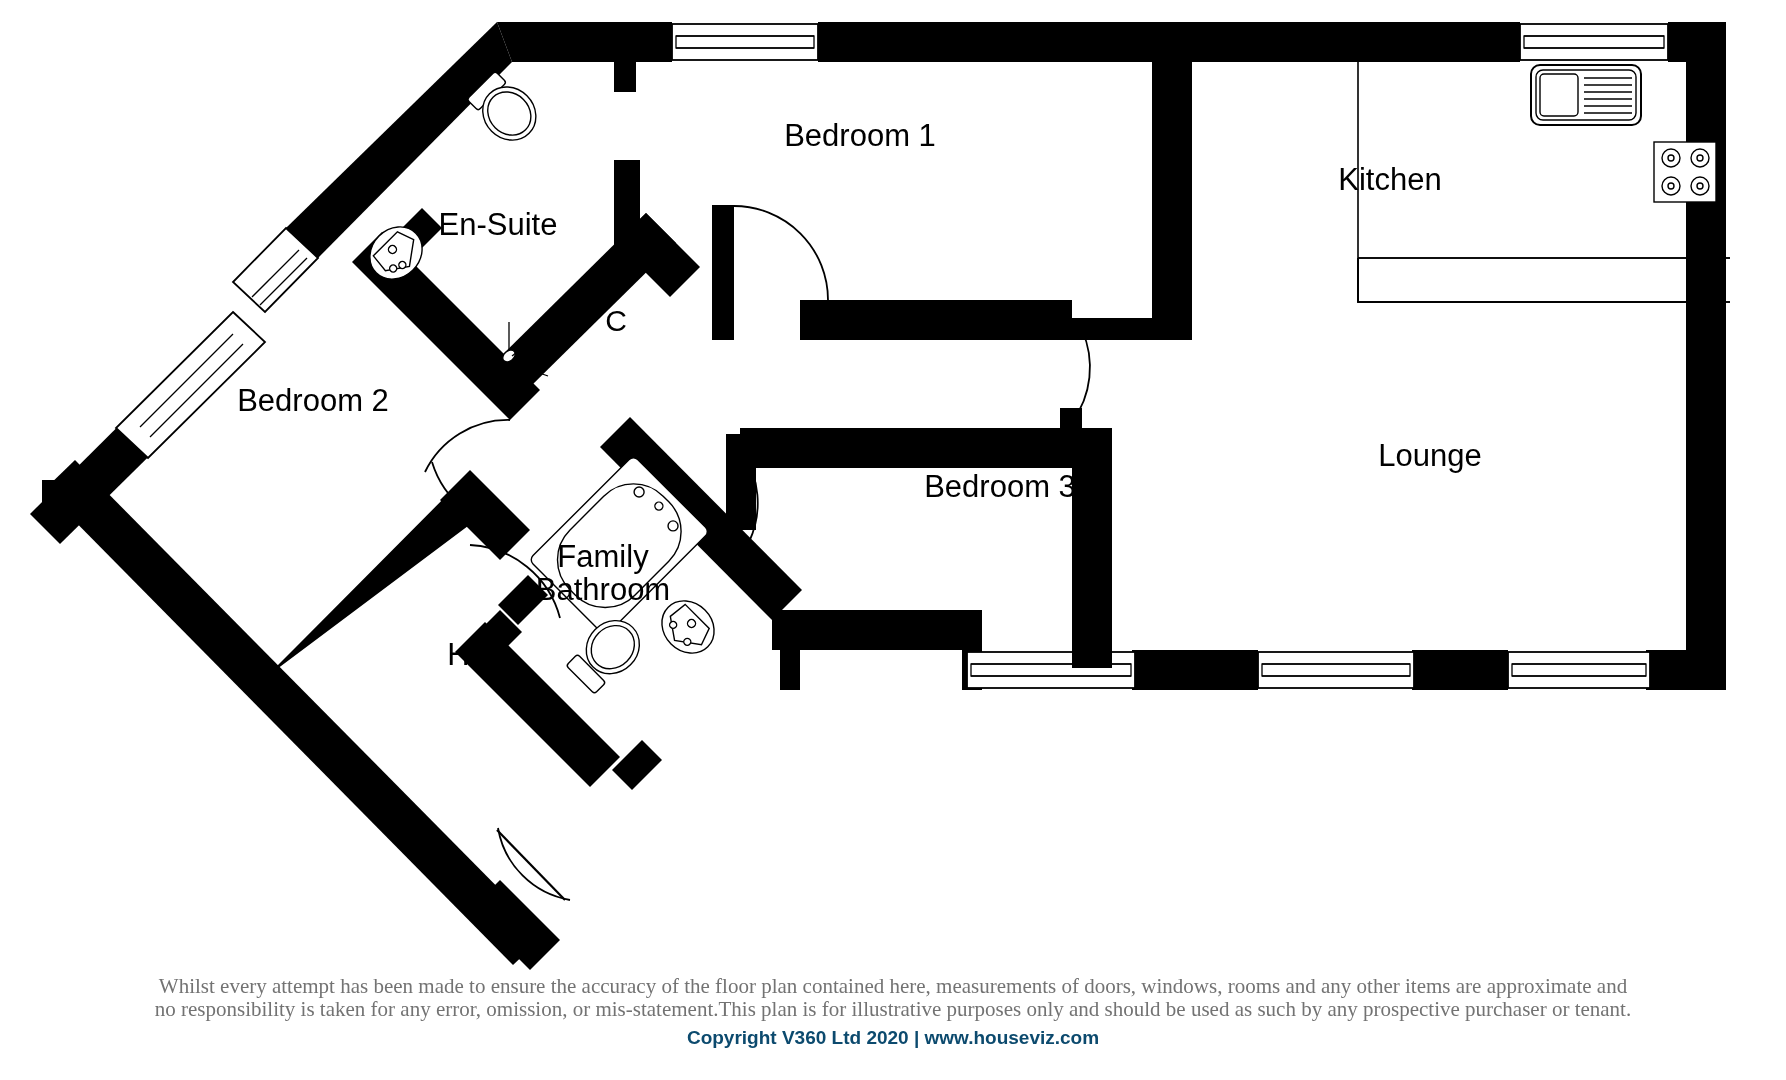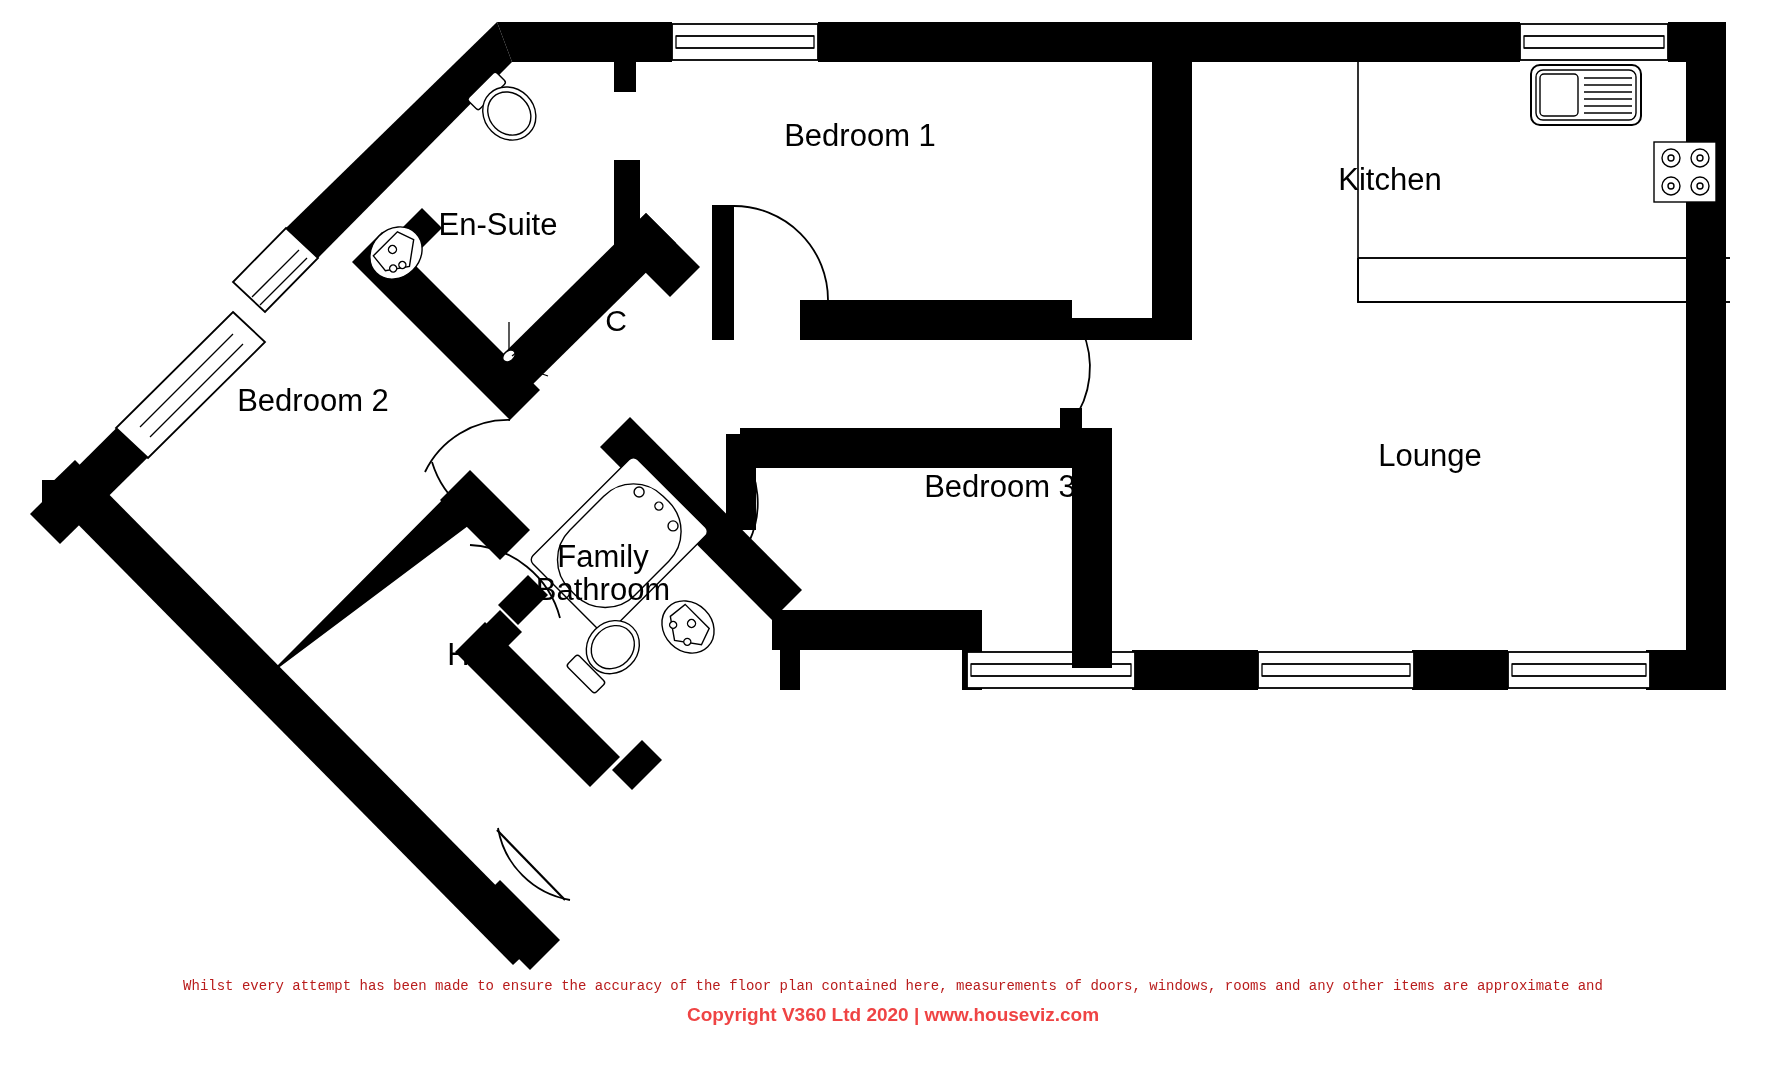--- a/index.html
+++ b/index.html
@@ -50,31 +50,31 @@
     dominant-baseline: middle;
   }
   #footer {
     position: absolute;
     left: 0;
     top: 975px;
     width: 1786px;
     text-align: center;
   }
   #footer .disclaim-line {
-    font-family: Liberation Mono, monospace;
-    font-size: 14px;
+    font-family: Liberation Serif, serif;
+    font-size: 21px;
     line-height: 23px;
-    color: #b91c1c;
+    color: #737373;
     white-space: nowrap;
   }
   #footer .copyright {
     font-family: "Liberation Sans", sans-serif;
     font-size: 19px;
     font-weight: bold;
-    color: #ef4444;
+    color: #0c4a6e;
     margin-top: 6px;
     white-space: nowrap;
   }
 </style>
 </head>
 <body>
 
 <div id="plan-wrap">
 
   <svg id="floorplan" viewBox="0 0 1786 1080">
@@ -308,16 +308,17 @@
       <text class="room-label" x="1000" y="489">Bedroom 3</text>
       <text class="room-label" x="603" y="559">Family</text>
       <text class="room-label" x="603" y="592">Bathroom</text>
       <text class="room-label" x="474" y="657">Hall</text>
     </g>
 
   </svg>
 
   <div id="footer">
     <div class="disclaim-line">Whilst every attempt has been made to ensure the accuracy of the floor plan contained here, measurements of doors, windows, rooms and any other items are approximate and</div>
+    <div class="disclaim-line">no responsibility is taken for any error, omission, or mis-statement.This plan is for illustrative purposes only and should be used as such by any prospective purchaser or tenant.</div>
     <div class="copyright">Copyright V360 Ltd 2020 | www.houseviz.com</div>
   </div>
 
 </div>
 
 </body></html>

